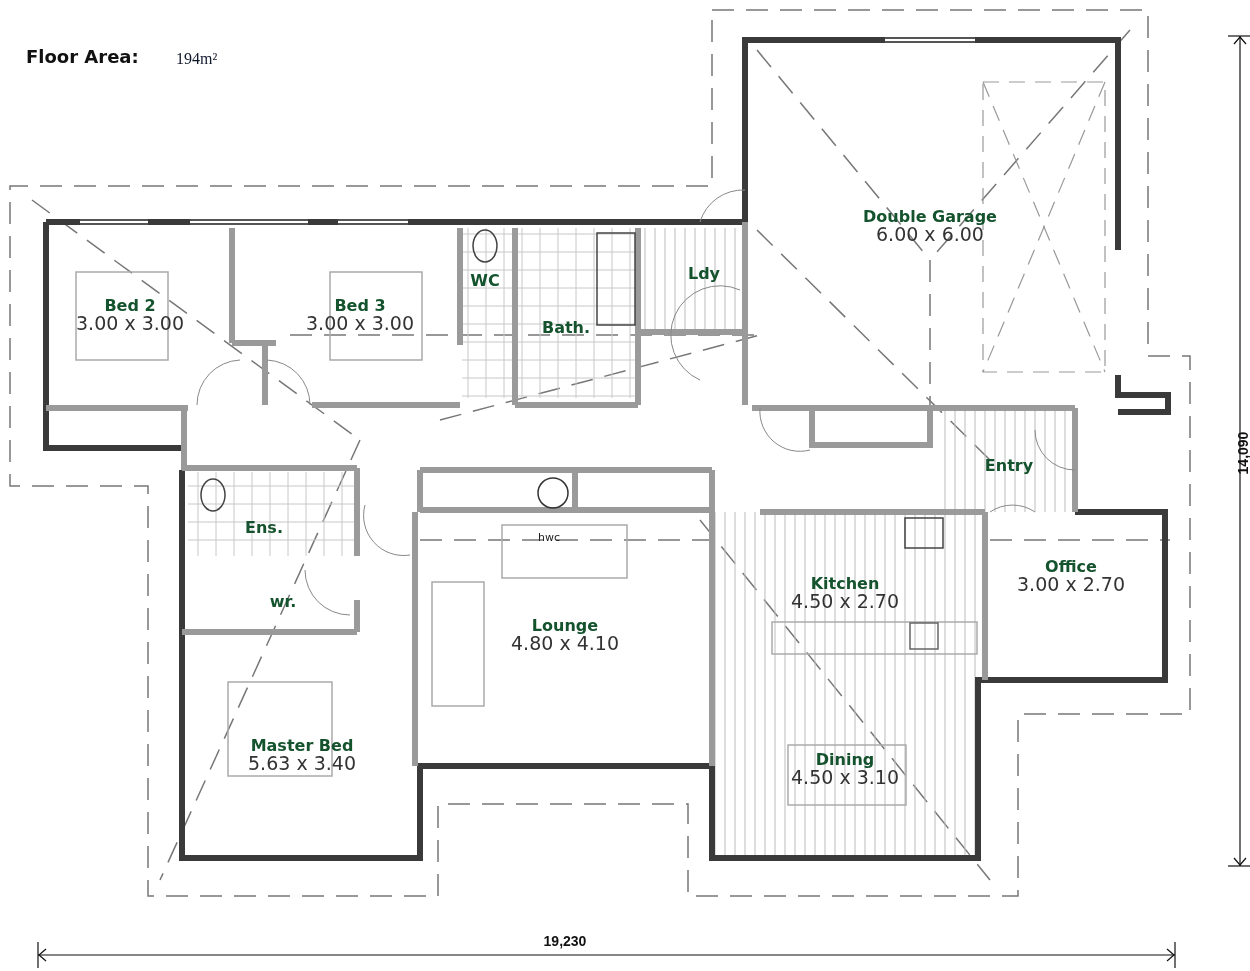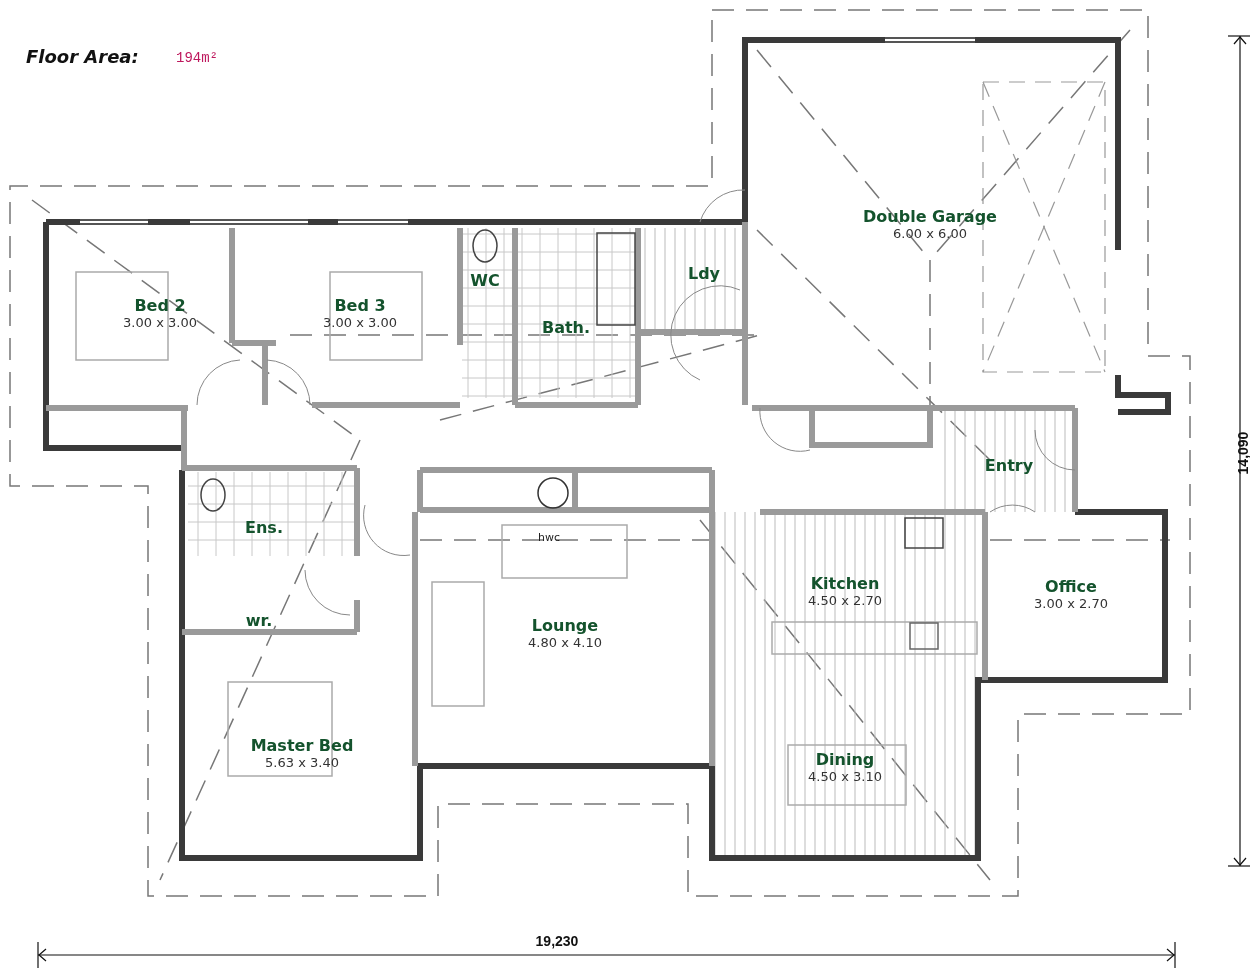--- a/index.html
+++ b/index.html
@@ -1,23 +1,23 @@
 <!DOCTYPE html>
 <html><head>
   <meta charset="utf-8">
   <style>
     html, body { margin: 0; padding: 0; background: #ffffff; }
     body { width: 1250px; height: 971px; position: relative; overflow: hidden; font-family: "DejaVu Sans", sans-serif; }
     #plan { position: absolute; left: 0; top: 0; }
-    .hdr-label { position: absolute; left: 26px; top: 46px; font-family: "DejaVu Sans", sans-serif; font-weight: bold; font-size: 18px; color: #111; font-style: italic; }
-    .hdr-value { position: absolute; left: 176px; top: 50px; font-family: Liberation Mono, monospace; font-size: 14px; color: #be185d; }
+    .hdr-label { position: absolute; left: 26px; top: 46px; font-family: "DejaVu Sans", sans-serif; font-weight: bold; font-size: 18px; color: #111; }
+    .hdr-value { position: absolute; left: 176px; top: 50px; font-family: Liberation Serif, serif; font-size: 16px; color: #0f172a; }
     .room { position: absolute; text-align: center; transform: translateX(-50%); white-space: nowrap; pointer-events: none; }
     .room .nm { display: block; font-family: "DejaVu Sans", sans-serif; font-weight: bold; font-size: 16px; color: #14532d; line-height: 19px; }
-    .room .dm { display: block; font-family: "DejaVu Sans", sans-serif; font-size: 13px; color: #333; line-height: 16px; }
-    .dim-h { position: absolute; left: 0; width: 1114px; top: 933px; text-align: center; font-family: "Liberation Sans", sans-serif; font-weight: bold; font-size: 14px; color: #111; }
+    .room .dm { display: block; font-family: "DejaVu Sans", sans-serif; font-size: 19px; color: #333; line-height: 16px; }
+    .dim-h { position: absolute; left: 8px; width: 1114px; top: 933px; text-align: center; font-family: "Liberation Sans", sans-serif; font-weight: bold; font-size: 14px; color: #111; }
     .dim-v { position: absolute; left: 1213px; top: 445px; transform: rotate(-90deg); transform-origin: center; font-family: "Liberation Sans", sans-serif; font-weight: bold; font-size: 14px; color: #111; width: 60px; text-align: center; }
     .hwc { position: absolute; left: 538px; top: 483px; font-family: "DejaVu Sans", sans-serif; font-size: 11px; color: #222; margin-top: 48px; }
   </style>
 </head>
 <body>
 
 <svg id="plan" width="1250" height="971" viewBox="0 0 1250 971">
   <defs>
     <pattern id="boards" width="10" height="10" patternUnits="userSpaceOnUse">
       <line x1="5" y1="0" x2="5" y2="10" stroke="#bbbbbb" stroke-width="1"></line>
@@ -153,21 +153,21 @@
     <line x1="1228" y1="36" x2="1250" y2="36"></line>
     <line x1="1228" y1="866" x2="1250" y2="866"></line>
     <polyline points="1234,44 1240,37 1246,44"></polyline>
     <polyline points="1234,858 1240,865 1246,858"></polyline>
   </g>
 </svg>
 
 <div class="hdr-label">Floor Area:</div>
 <div class="hdr-value">194m²</div>
 
-<div class="room" style="left:130px; top:296px;margin-left:30px;">
+<div class="room" style="left:130px; top:296px;">
   <span class="nm">Bed 2</span>
   <span class="dm">3.00 x 3.00</span>
 </div>
 <div class="room" style="left:360px; top:296px;text-align:center;">
   <span class="nm">Bed 3</span>
   <span class="dm">3.00 x 3.00</span>
 </div>
 <div class="room" style="left:485px; top:271px;">
   <span class="nm">WC</span>
 </div>
@@ -177,21 +177,21 @@
 <div class="room" style="left:704px; top:264px;">
   <span class="nm">Ldy</span>
 </div>
 <div class="room" style="left:930px; top:207px;">
   <span class="nm">Double Garage</span>
   <span class="dm">6.00 x 6.00</span>
 </div>
 <div class="room" style="left:264px; top:518px;">
   <span class="nm">Ens.</span>
 </div>
-<div class="room" style="left:259px; top:592px;margin-top:19px;">
+<div class="room" style="left:283px; top:592px;">
   <span class="nm">wr.</span>
 </div>
 <div class="room" style="left:302px; top:736px;">
   <span class="nm">Master Bed</span>
   <span class="dm">5.63 x 3.40</span>
 </div>
 <div class="room" style="left:565px; top:616px;">
   <span class="nm">Lounge</span>
   <span class="dm">4.80 x 4.10</span>
 </div>
@@ -199,21 +199,21 @@
   <span class="nm">Kitchen</span>
   <span class="dm">4.50 x 2.70</span>
 </div>
 <div class="room" style="left:845px; top:750px;">
   <span class="nm">Dining</span>
   <span class="dm">4.50 x 3.10</span>
 </div>
 <div class="room" style="left:1009px; top:456px;">
   <span class="nm">Entry</span>
 </div>
-<div class="room" style="left:1071px; top:577px;">
+<div class="room" style="left:1071px; top:557px;">
   <span class="nm">Office</span>
   <span class="dm">3.00 x 2.70</span>
 </div>
 
 <div class="hwc">hwc</div>
 
 <div class="dim-h">19,230</div>
 <div class="dim-v">14,090</div>
 
 </body></html>

